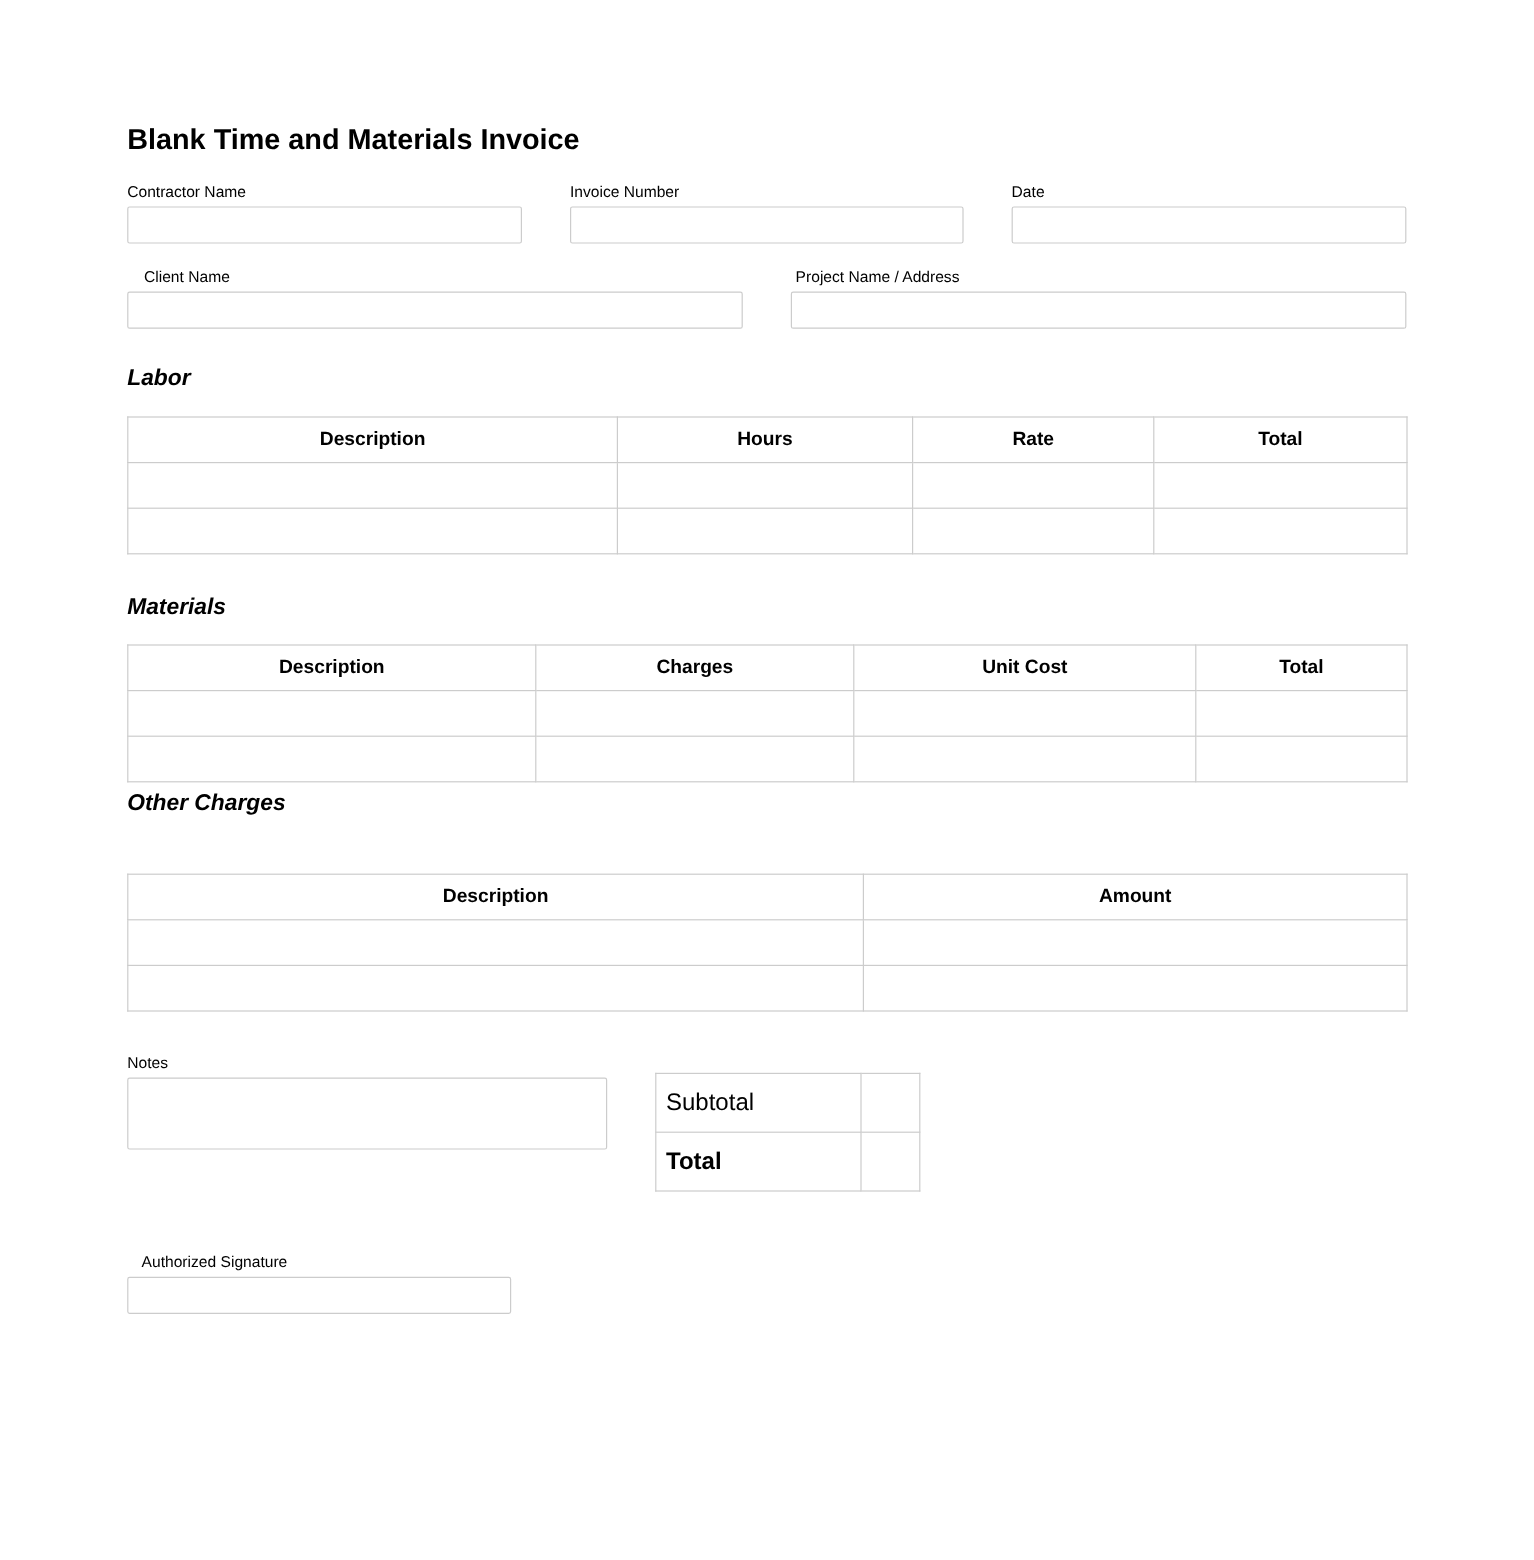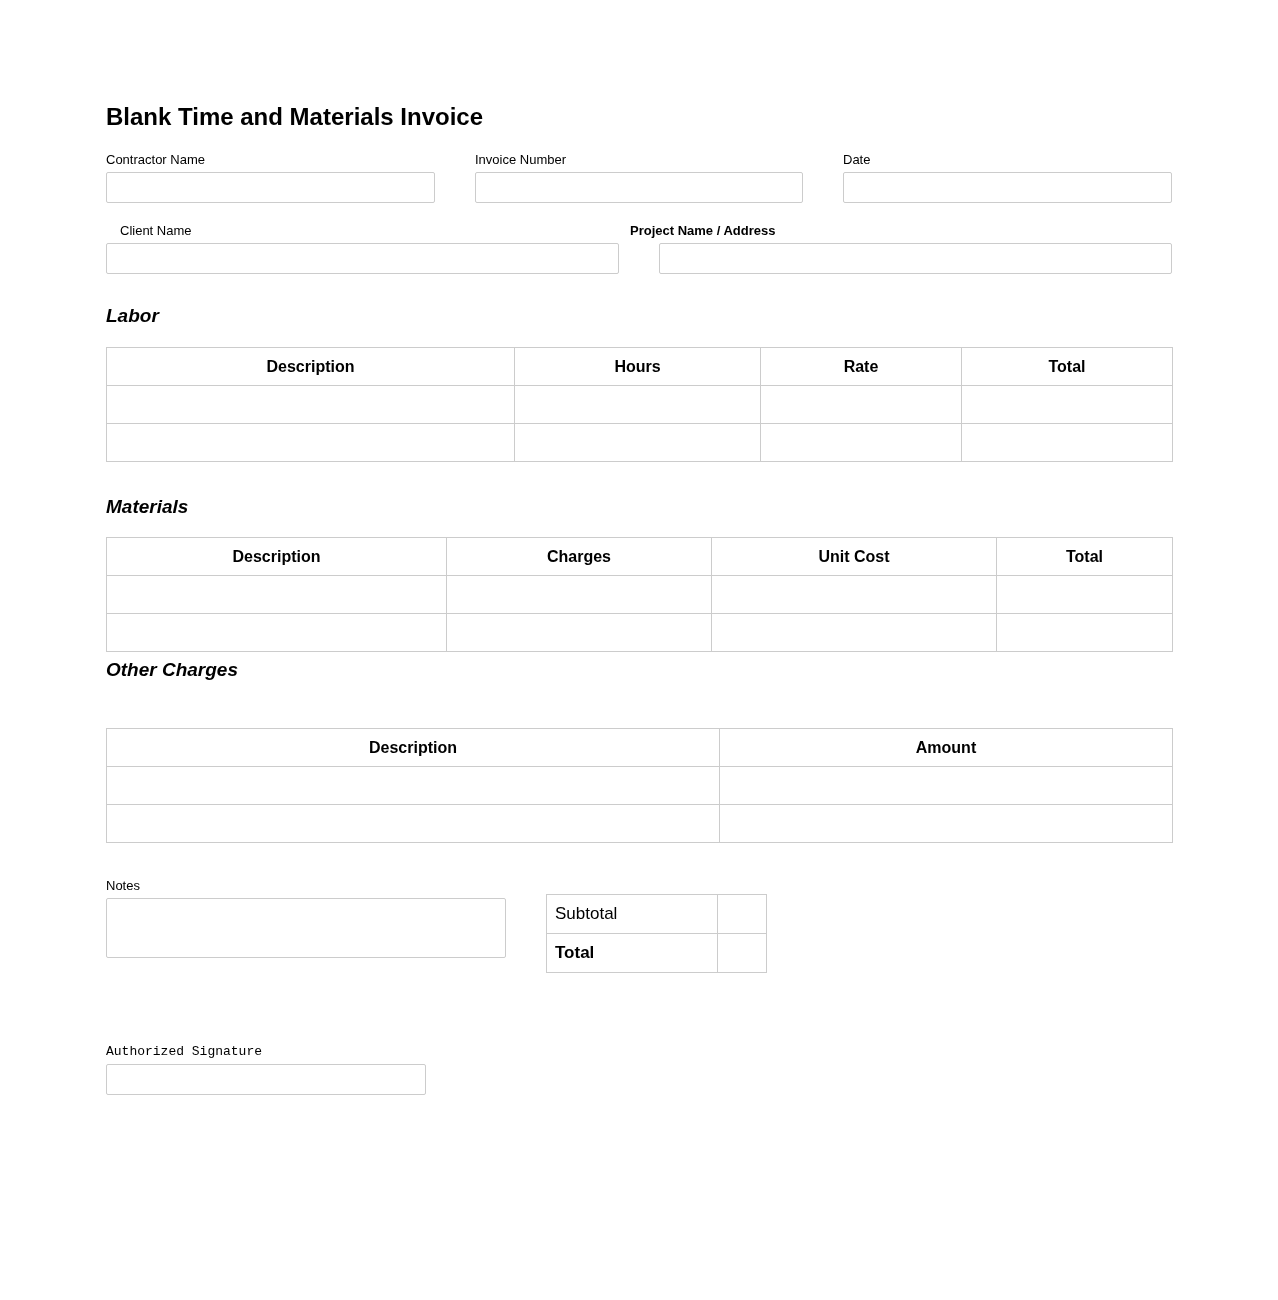--- a/index.html
+++ b/index.html
@@ -22,42 +22,42 @@
     table-layout: fixed;
   }
   table.grid th, table.grid td {
     border: 1px solid #cccccc; height: 38px; padding: 0 8px; text-align: center;
     font-size: 16px; box-sizing: border-box;
   }
   table.grid th { font-weight: bold; }
   table.totals {
     position: absolute; left: 440px; top: 894px; width: 220px; border-collapse: collapse; table-layout: fixed;
   }
-  table.totals td { border: 1px solid #cccccc; height: 39px; padding: 0 8px; font-size: 17px; box-sizing: border-box; }
+  table.totals td { border: 1px solid #cccccc; height: 49px; padding: 0 8px; font-size: 20px; box-sizing: border-box; }
   table.totals td.bold { font-weight: bold; }
 </style>
 </head>
 <body>
 
 <div class="page">
   <h1 class="title">Blank Time and Materials Invoice</h1>
 
   <div class="label" style="top:152px;left:0;">Contractor Name</div>
   <input class="field" style="top: 172px; left: 0px; width: 329px;" value="">
 
   <div class="label" style="top:152px;left:369px;">Invoice Number</div>
   <input class="field" style="top: 172px; left: 369px; width: 328px;" value="">
 
   <div class="label" style="top:152px;left:737px;">Date</div>
   <input class="field" style="top: 172px; left: 737px; width: 329px;" value="">
 
   <div class="label" style="top:223px;left:14px;">Client Name</div>
   <input class="field" style="top: 243px; left: 0px; width: 513px;" value="">
 
-  <div class="label" style="top:223px;left:524px;font-weight:bold;">Project Name / Address</div>
+  <div class="label" style="top:223px;left:557px;">Project Name / Address</div>
   <input class="field" style="top: 243px; left: 553px; width: 513px;" value="">
 
   <h2 class="section-title" style="top:305px;">Labor</h2>
   <table class="grid" style="top:347px;">
     <colgroup>
         <col style="width:408px">
         <col style="width:246px">
         <col style="width:201px">
         <col style="width:211px">
       </colgroup>
@@ -148,15 +148,15 @@
       <td>Subtotal</td>
       <td></td>
     </tr>
     <tr>
       <td class="bold">Total</td>
       <td></td>
     </tr>
   </tbody>
     </table>
 
-  <div class="label" style="top:1044px;left:0;font-family:Liberation Mono, monospace;">Authorized Signature</div>
+  <div class="label" style="top:1044px;left:12px;">Authorized Signature</div>
   <input class="field" style="top: 1064px; left: 0px; width: 320px;" value="">
 </div>
 
 </body></html>

